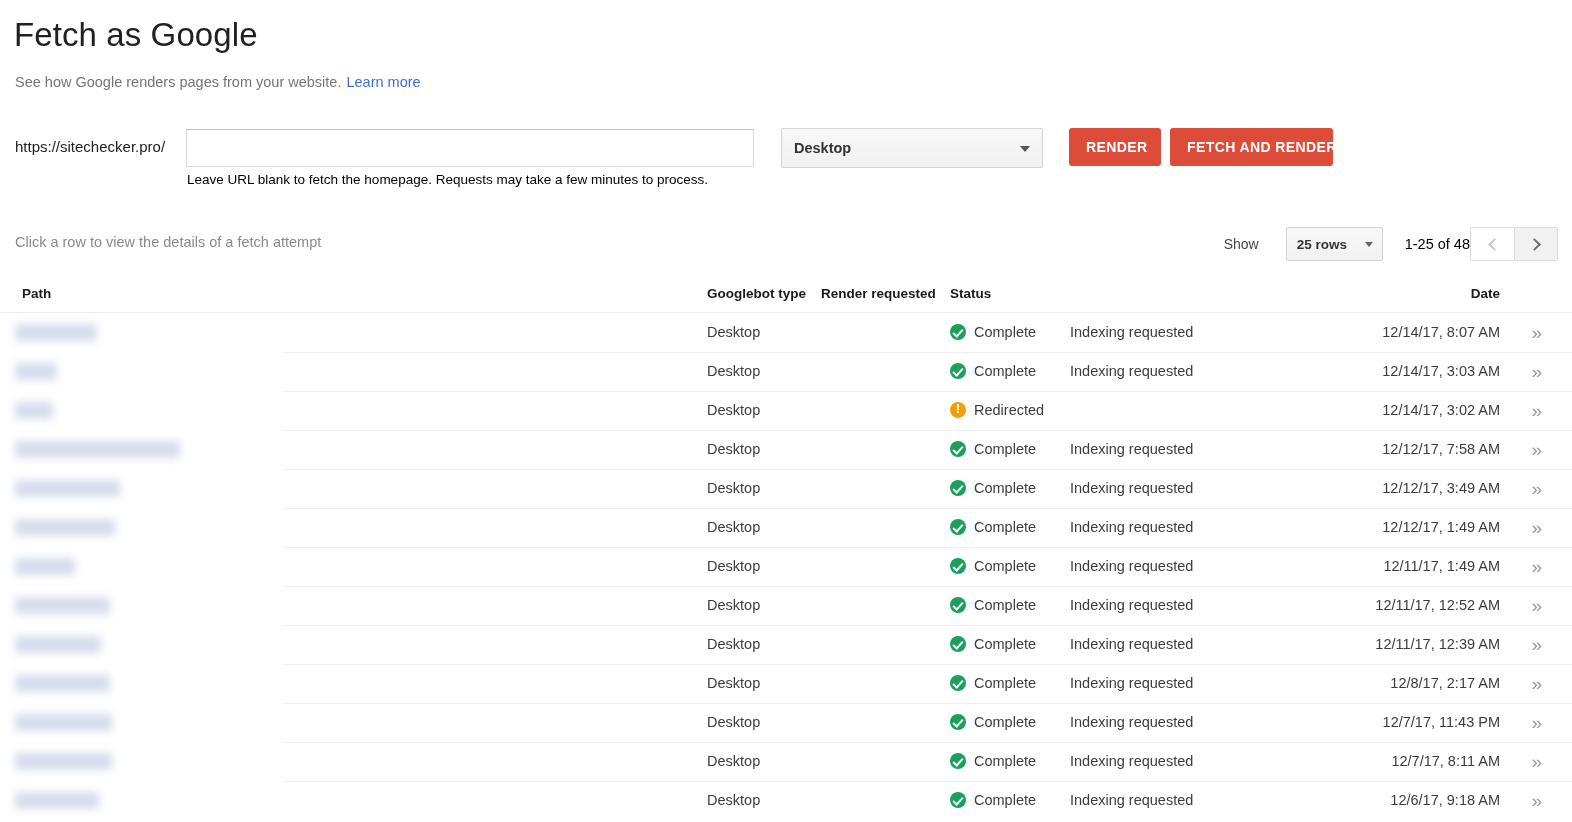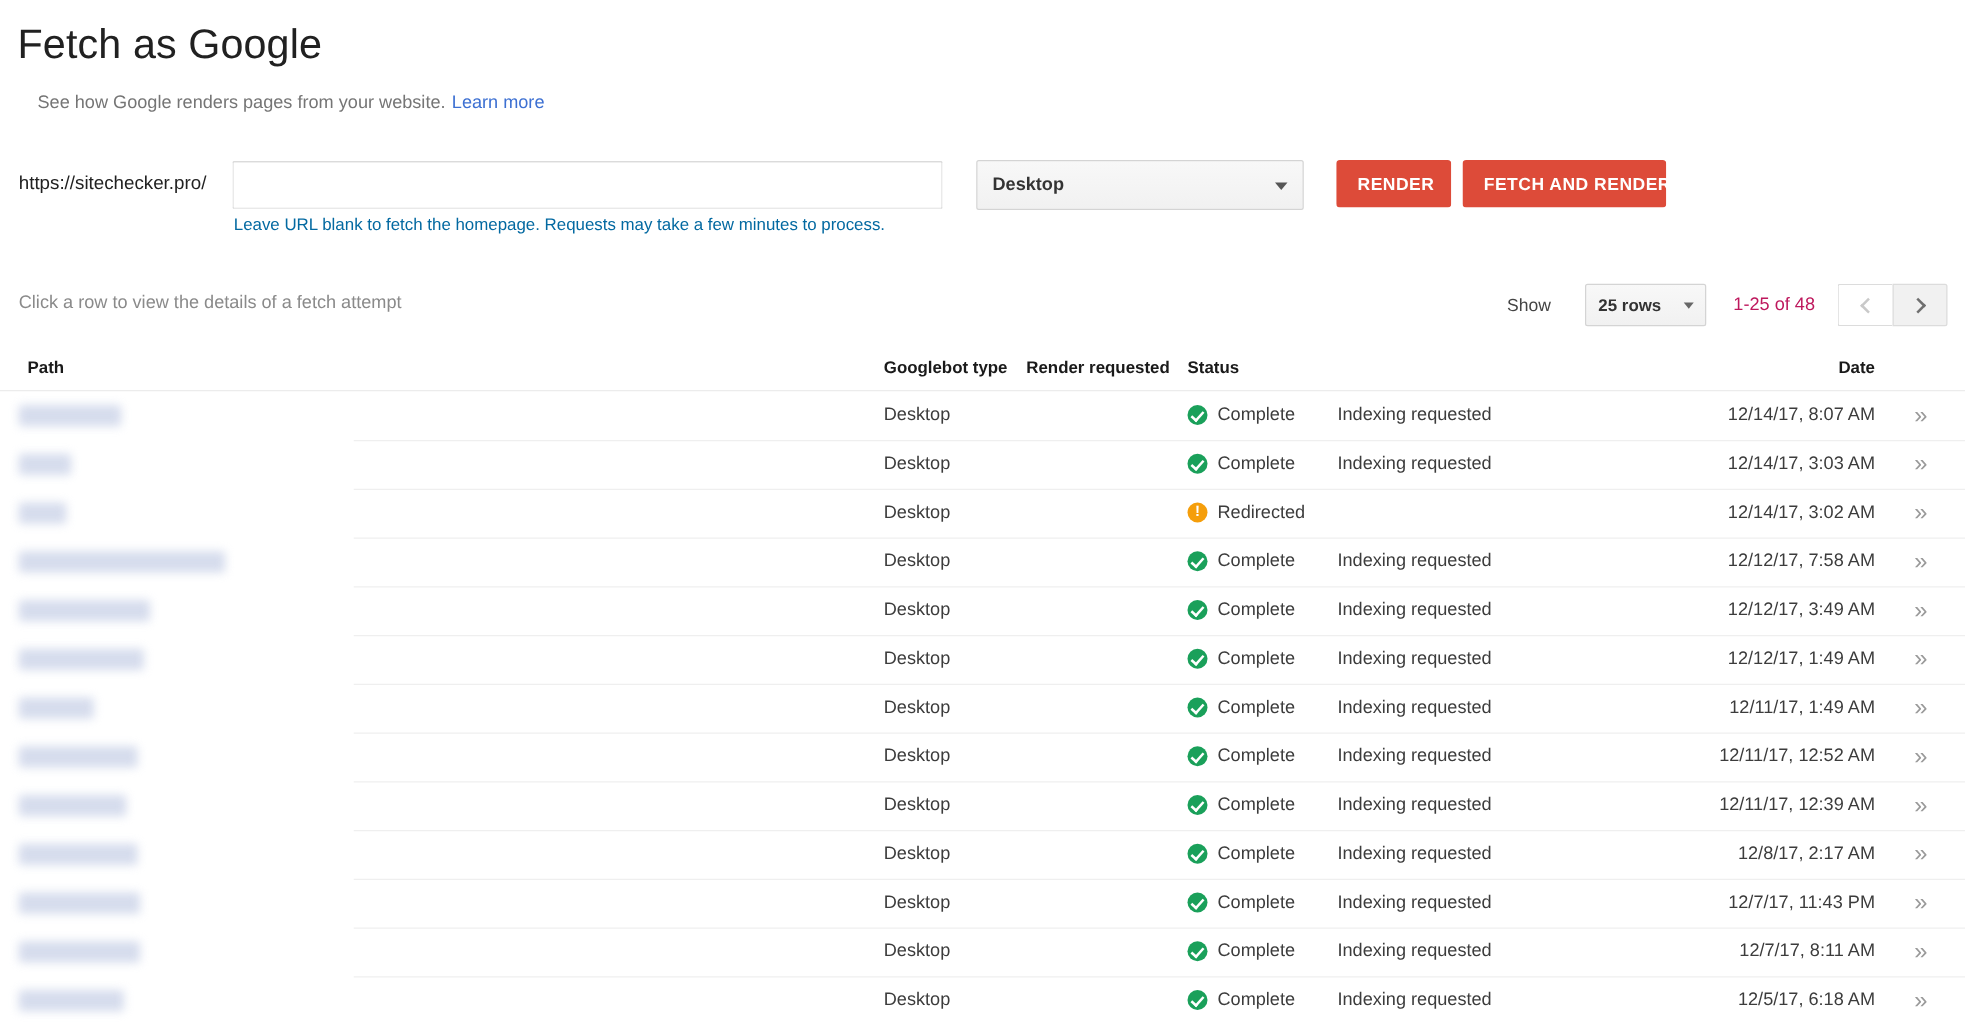--- a/index.html
+++ b/index.html
@@ -26,21 +26,20 @@
     font-weight: 400;
     color: #212121;
     letter-spacing: 0.1px;
   }
   .subtitle-row {
     position: absolute;
     left: 15px; top: 74px;
     font-size: 14.5px;
     color: #757575;
     white-space: nowrap;
-    margin-left: 15px;
   }
   .subtitle-row .learn-more {
     color: #3d70d2;
     text-decoration: none;
     margin-left: 5px;
     cursor: pointer;
   }
 
   
   .fetch-bar {
@@ -67,21 +66,21 @@
     font-size: 15px;
     color: #212121;
     padding: 0 8px;
     outline: none;
     border-radius: 1px;
   }
   .url-hint {
     position: absolute;
     left: 187px; top: 44px;
     font-size: 13.5px;
-    color: #0369a1;
+    color: #000000;
     white-space: nowrap;
   }
 
   .bot-select {
     position: absolute;
     left: 781px; top: 0px;
     width: 262px; height: 40px;
     border: 1px solid #d4d4d4;
     border-radius: 2px;
     background: linear-gradient(to bottom, #f8f8f8 0%, #f1f1f1 100%);
@@ -161,22 +160,21 @@
   .rows-select .caret {
     position: absolute;
     right: 9px; top: 14px;
     width: 0; height: 0;
     border-left: 4.5px solid transparent;
     border-right: 4.5px solid transparent;
     border-top: 5.5px solid #676767;
   }
   .range-label {
     font-size: 14.5px;
-    color: #be185d;
-    margin-right: 18px;
+    color: #000000;
     white-space: nowrap;
   }
   .nav-btn {
     width: 44px; height: 34px;
     border: 1px solid #dcdcdc;
     background: #fff;
     display: flex;
     align-items: center;
     justify-content: center;
     cursor: pointer;
@@ -530,19 +528,19 @@
         <div class="trow">
           <div class="rowline"></div>
           <div class="cell-path" style="width: 84px;"></div>
           <div class="cell-bot">Desktop</div>
           <div class="cell-render"></div>
           <div class="cell-status">
             <span class="status-icon ok"></span>
             <span>Complete</span>
           </div>
           <div class="cell-indexing">Indexing requested</div>
-          <div class="cell-date">12/5/17, 6:18 AM</div>
+          <div class="cell-date">12/6/17, 9:18 AM</div>
           <div class="row-expand">»</div>
         </div>
       </div>
   </div>
 
 </div>
 
 </body></html>

